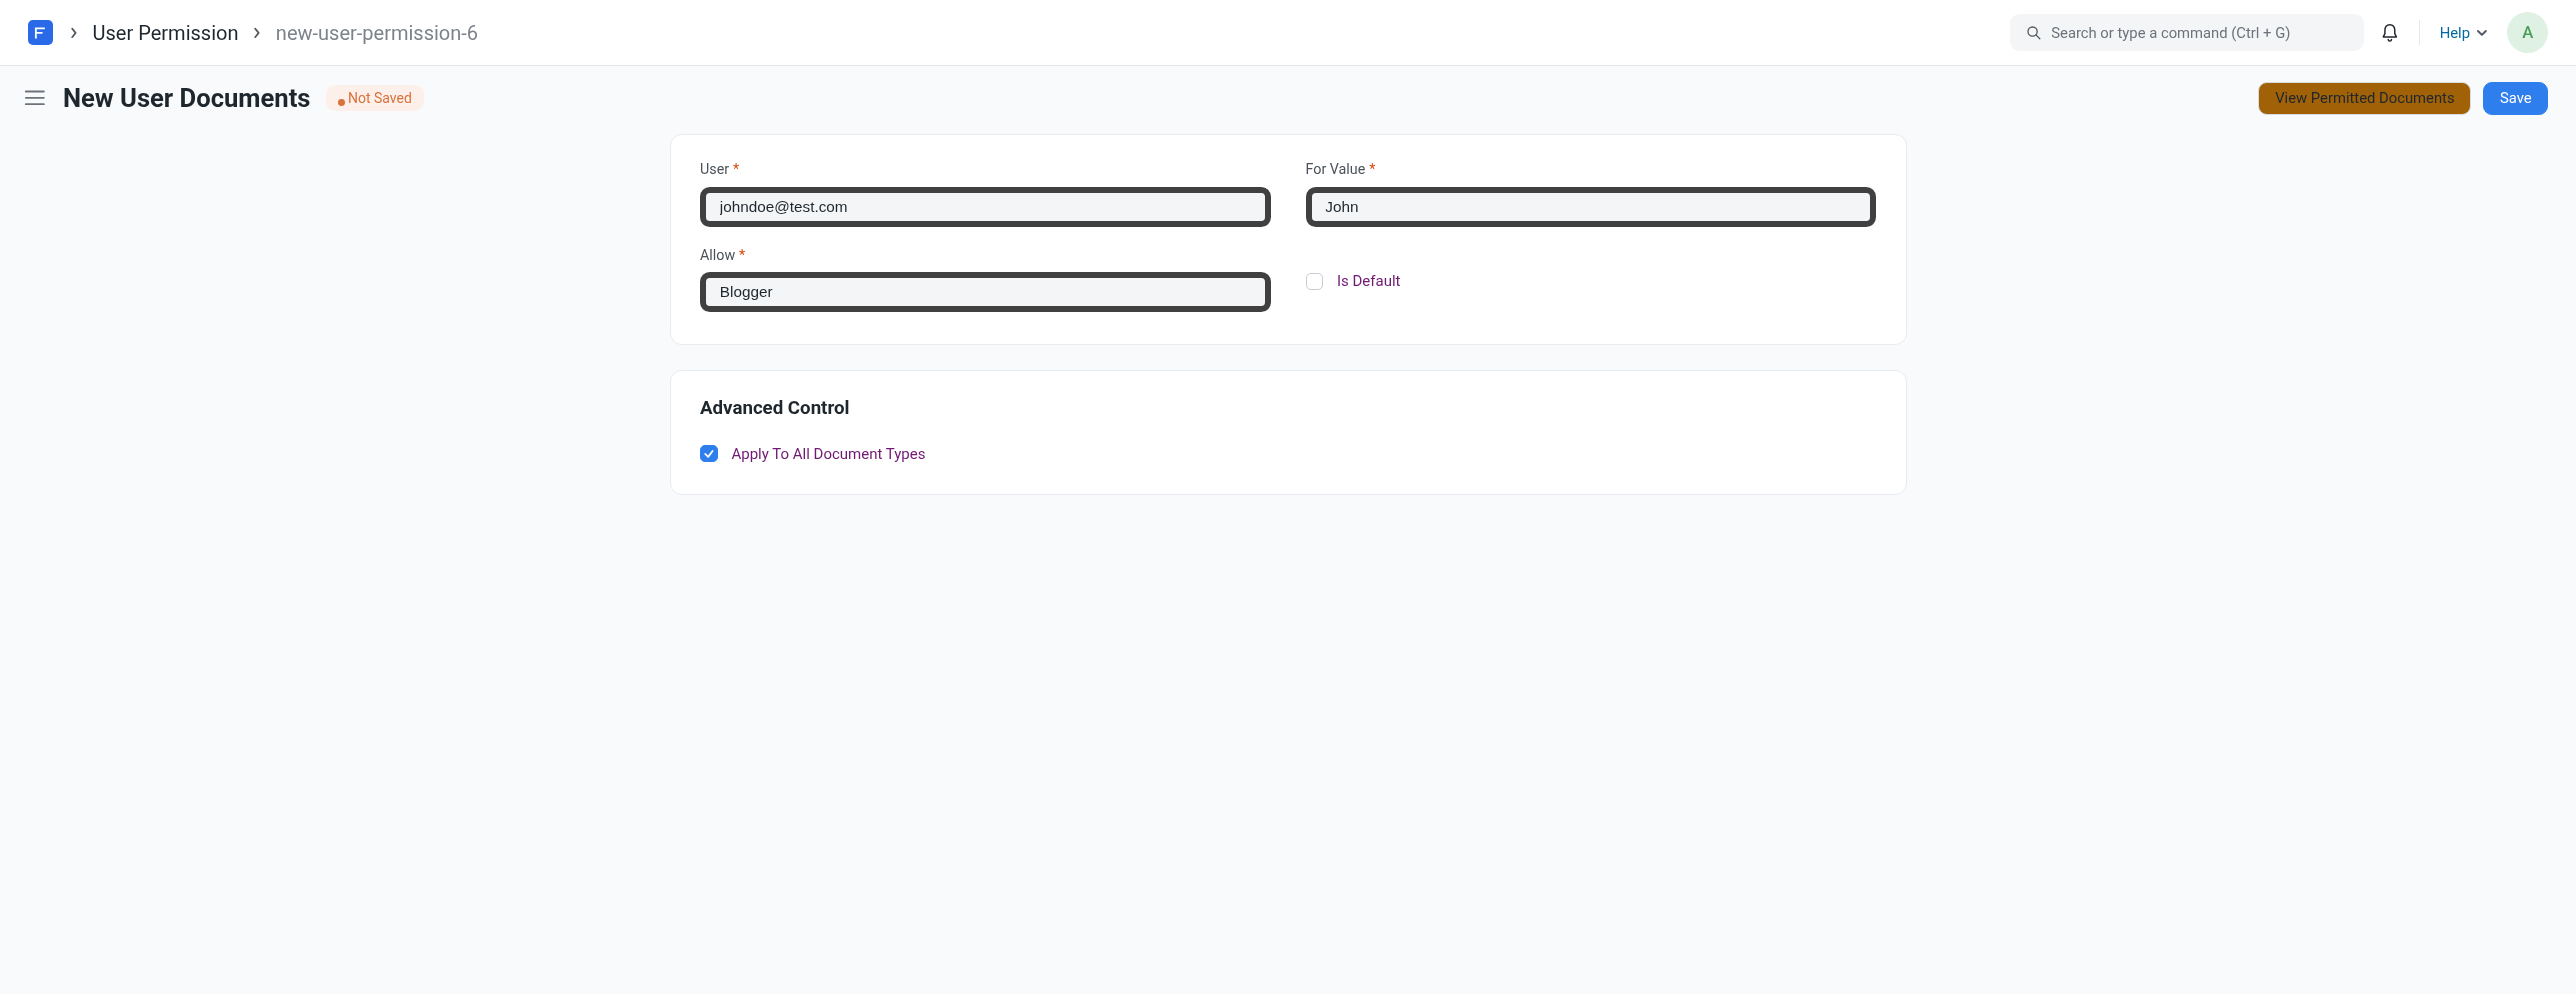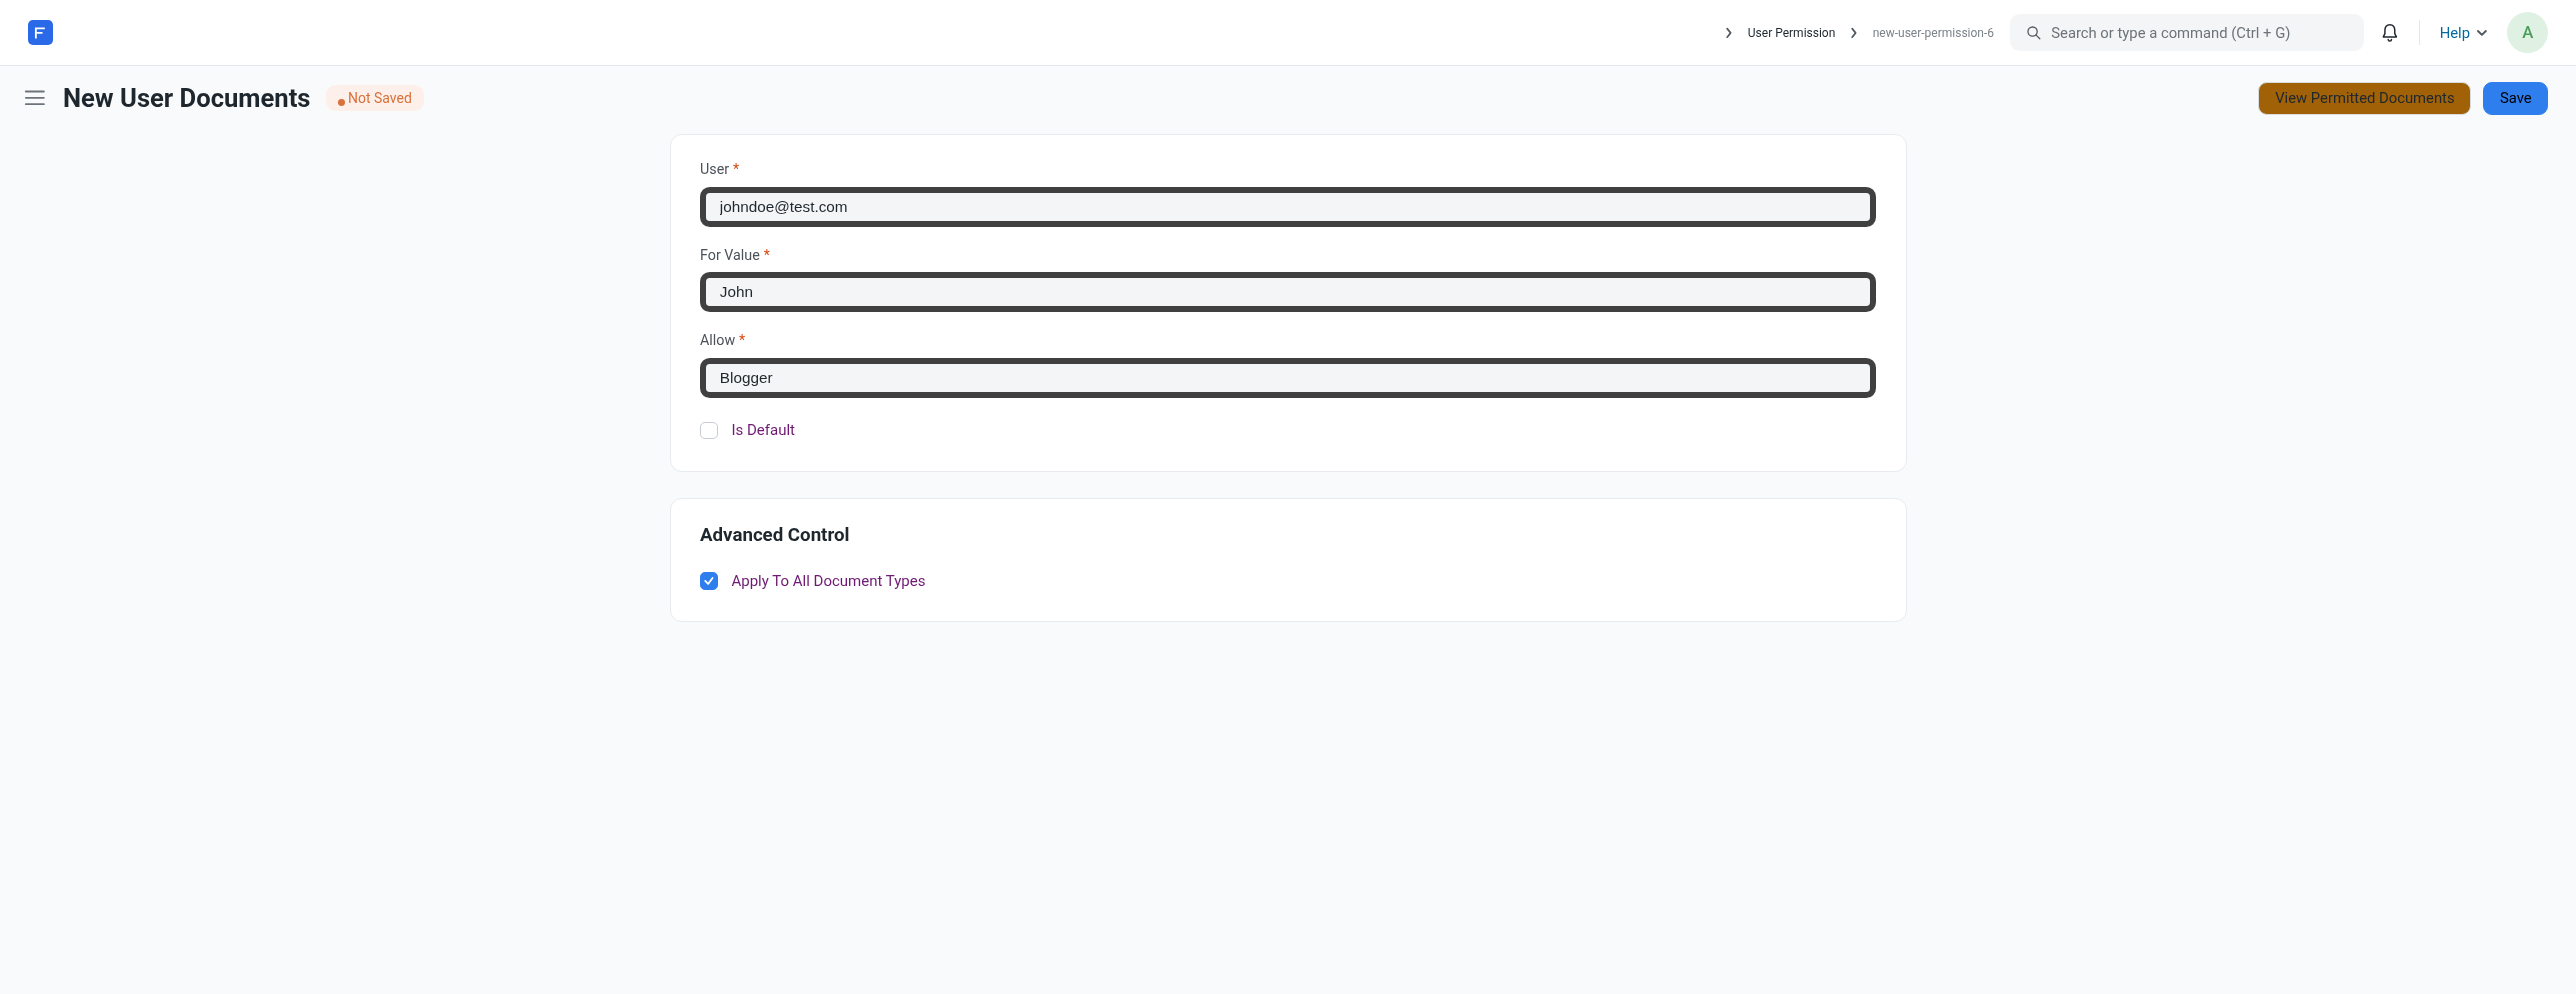--- a/index.html
+++ b/index.html
@@ -23,23 +23,22 @@
   .logo {
     width: 25.6px; height: 25.6px;
     background: #2a6ae9;
     border-radius: 4.9px;
     display: flex; align-items: center; justify-content: center;
     flex-shrink: 0;
   }
   .logo svg { width: 13.8px; height: 13.8px; }
   .breadcrumb {
     display: flex; align-items: center; gap: 13.8px;
-    font-size: 12px;
+    font-size: 20px;
     flex: 1;
-    justify-content: flex-end;
   }
   .chevron-icon { width: 9.8px; height: 13.8px; flex-shrink:0; }
   .chevron-icon path { stroke:#525960; stroke-width:2; fill:none; stroke-linecap:round; stroke-linejoin:round; }
   .bc-link { color:#1f272e; cursor:pointer; }
   .bc-current { color:#7c838a; }
   .search-box {
     width: 354px; height: 37px;
     background:#f4f5f6;
     border-radius:9.8px;
     display:flex; align-items:center;
@@ -86,35 +85,35 @@
   .status-dot { width:6.9px; height:6.9px; border-radius:50%; background:#d9713a; }
   .header-spacer { flex:1; }
   .btn {
     height:33px; padding:0 15.8px;
     font-size:14.8px;
     border-radius:8.9px;
     display:flex; align-items:center; justify-content:center;
     cursor:pointer;
   }
   .btn-secondary { background:#a16207; border:1px solid #d8dde2; color:#1f272e; margin-right:11.8px;}
-  .btn-primary { background:#2f7eee; border:1px solid #2f7eee; color:#000000; }
+  .btn-primary { background:#2f7eee; border:1px solid #2f7eee; color:#ffffff; }
 
   
   .cards-wrap { max-width:1237px; margin:0 auto; padding: 0 0 39px 0; }
   .card {
     background:#fff;
     border:1px solid #e7ebef;
     border-radius:11.8px;
     padding:25.6px 29.5px 31.5px 29.5px;
     margin-top:25.6px;
   }
   .card:first-child { margin-top:3.9px; }
   .form-grid {
     display:grid;
-    grid-template-columns:1fr;
+    grid-template-columns:1fr 1fr;
     column-gap:35px;
     row-gap:19.7px;
   }
   .field { display:flex; flex-direction:column; gap:9.8px;}
   .field-label { font-size:14.3px; color:#4b5259; }
   .req { color:#d9480f; margin-left:3.9px;}
   .text-input {
     height:40px;
     background:#f4f5f6;
     border:6px solid #404040;

